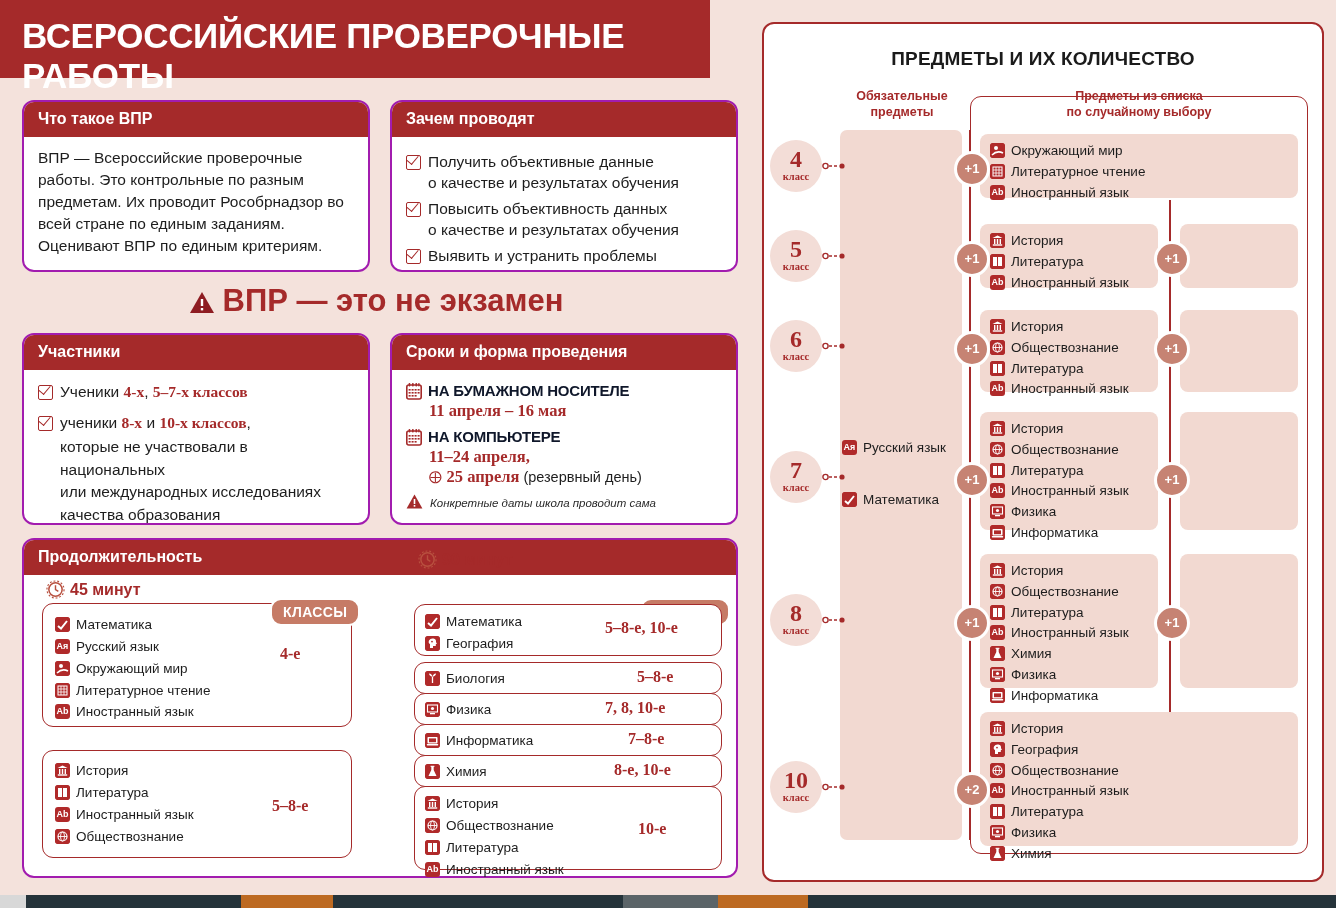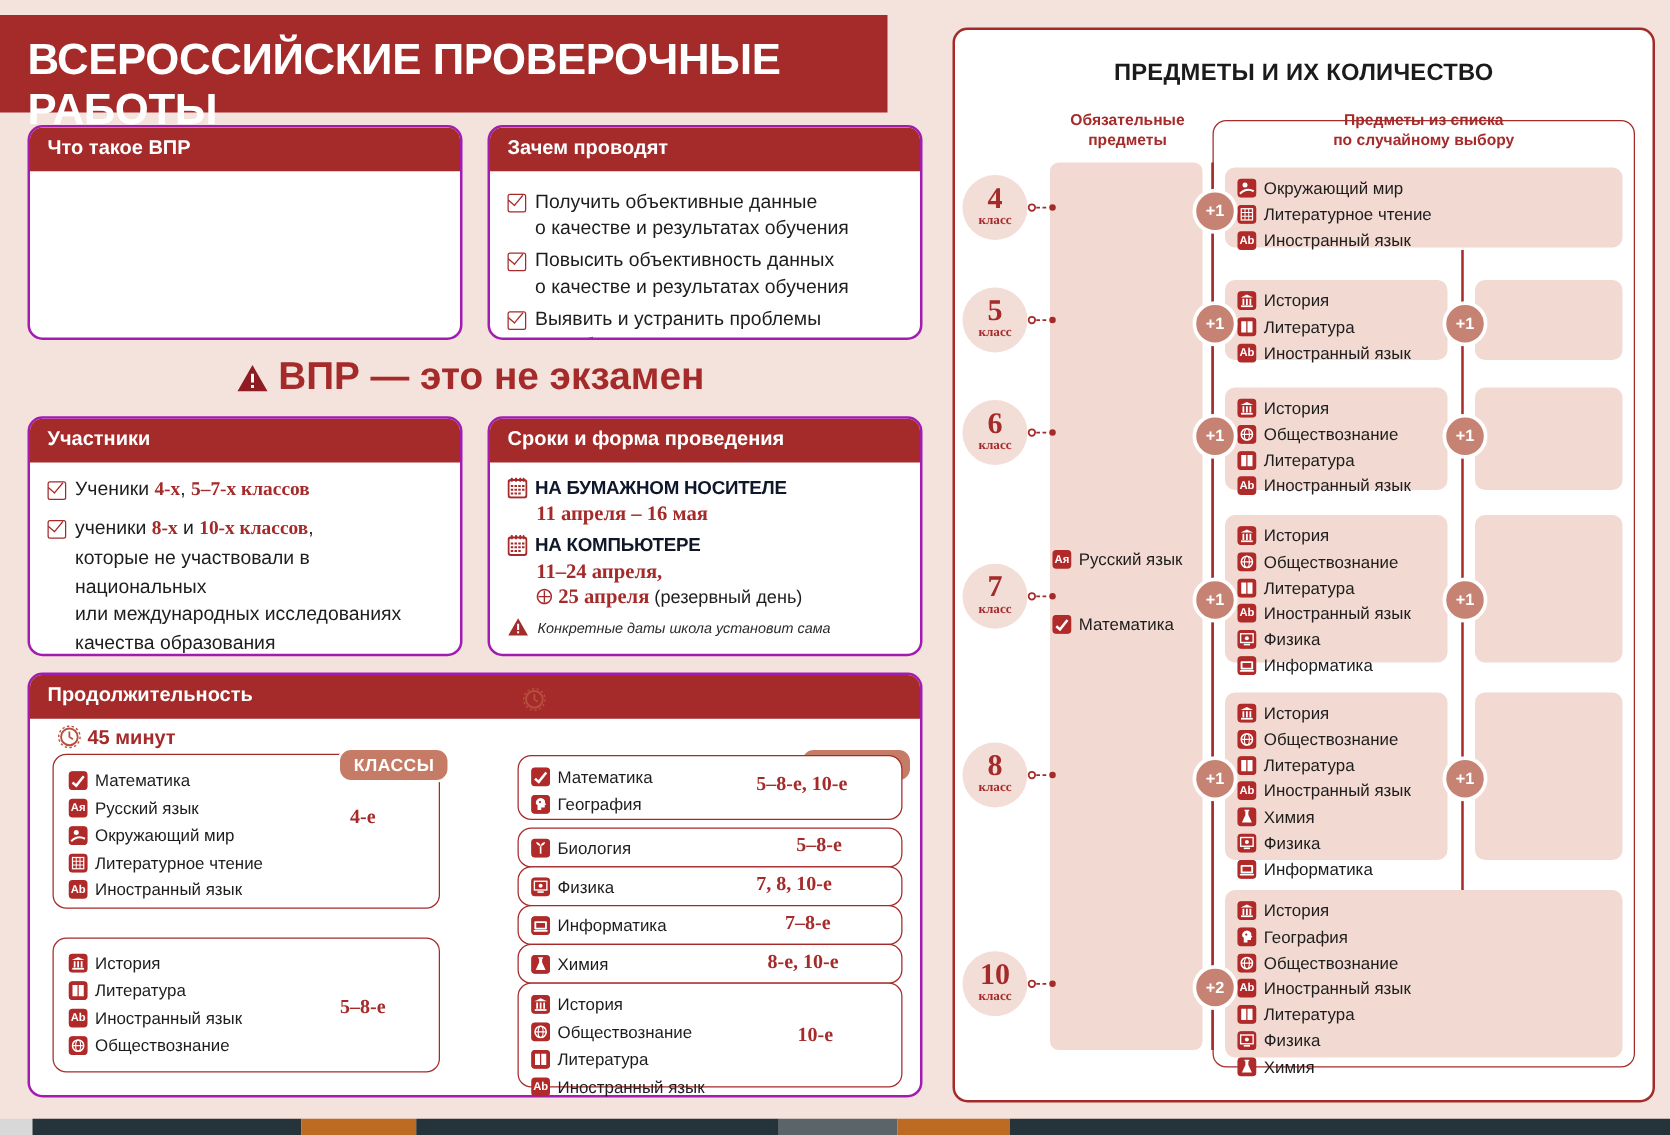--- a/index.html
+++ b/index.html
@@ -10,21 +10,20 @@
     overflow:hidden;
     position:relative;
   }
   
   #left{
     position:absolute;left:0;top:0;width:752px;height:893px;
   }
   .title-band{
     position:absolute;left:0;top:0;width:710px;height:78px;
     background:#A52A2A;
-    margin-top:12px;
   }
   .title-band .t{
     position:absolute;left:22px;top:16px;
     color:#fff;font-size:35px;font-weight:bold;letter-spacing:-0.3px;
     font-family:"Liberation Sans","DejaVu Sans",sans-serif;
   }
   .card{
     position:absolute;background:#fff;border:2px solid #a21caf;border-radius:12px;
     box-sizing:border-box;overflow:hidden;
   }
@@ -118,20 +117,23 @@
 <body>
 
 <div id="left">
 
   <div class="title-band">
     <div class="t">ВСЕРОССИЙСКИЕ ПРОВЕРОЧНЫЕ РАБОТЫ</div>
   </div>
 
   <div class="card" style="left:22px;top:100px;width:348px;height:172px;">
     <div class="card-head">Что такое ВПР</div>
+    <div class="card-body">
+      <div class="para">ВПР — Всероссийские проверочные работы. Это контрольные по разным предметам. Их проводит Рособрнадзор во всей стране по единым заданиям. Оценивают ВПР по единым критериям.</div>
+    </div>
   </div>
 
   <div class="card" style="left:390px;top:100px;width:348px;height:172px;">
     <div class="card-head">Зачем проводят</div>
     <div class="card-body" style="padding-top:15px;">
       <div class="chk-row">
         <span class="chk"></span>
         <span><span>Получить объективные данные</span><br><span>о качестве и результатах обучения</span></span>
       </div>
       <div class="chk-row">
@@ -234,21 +236,21 @@
         </div>
       </div>
       <div class="note">
         <span style="margin-right:7px;">
           <svg width="17" height="15" viewBox="0 0 17 15">
               <path d="M8.5 0.6 L16.4 14.4 L0.6 14.4 Z" fill="#A52A2A"></path>
               <rect x="7.7" y="5" width="1.6" height="5" fill="#fff"></rect>
               <rect x="7.7" y="11" width="1.6" height="1.7" fill="#fff"></rect>
             </svg>
         </span>
-        <span>Конкретные даты школа установит сама</span>
+        <span>Конкретные даты школа проводит сама</span>
       </div>
     </div>
   </div>
 
   <div class="card" style="left:22px;top:538px;width:716px;height:340px;">
     <div class="card-head">Продолжительность</div>
   </div>
 
   <div style="position:absolute;left:46px;top:580px;">
     <span class="clock">

